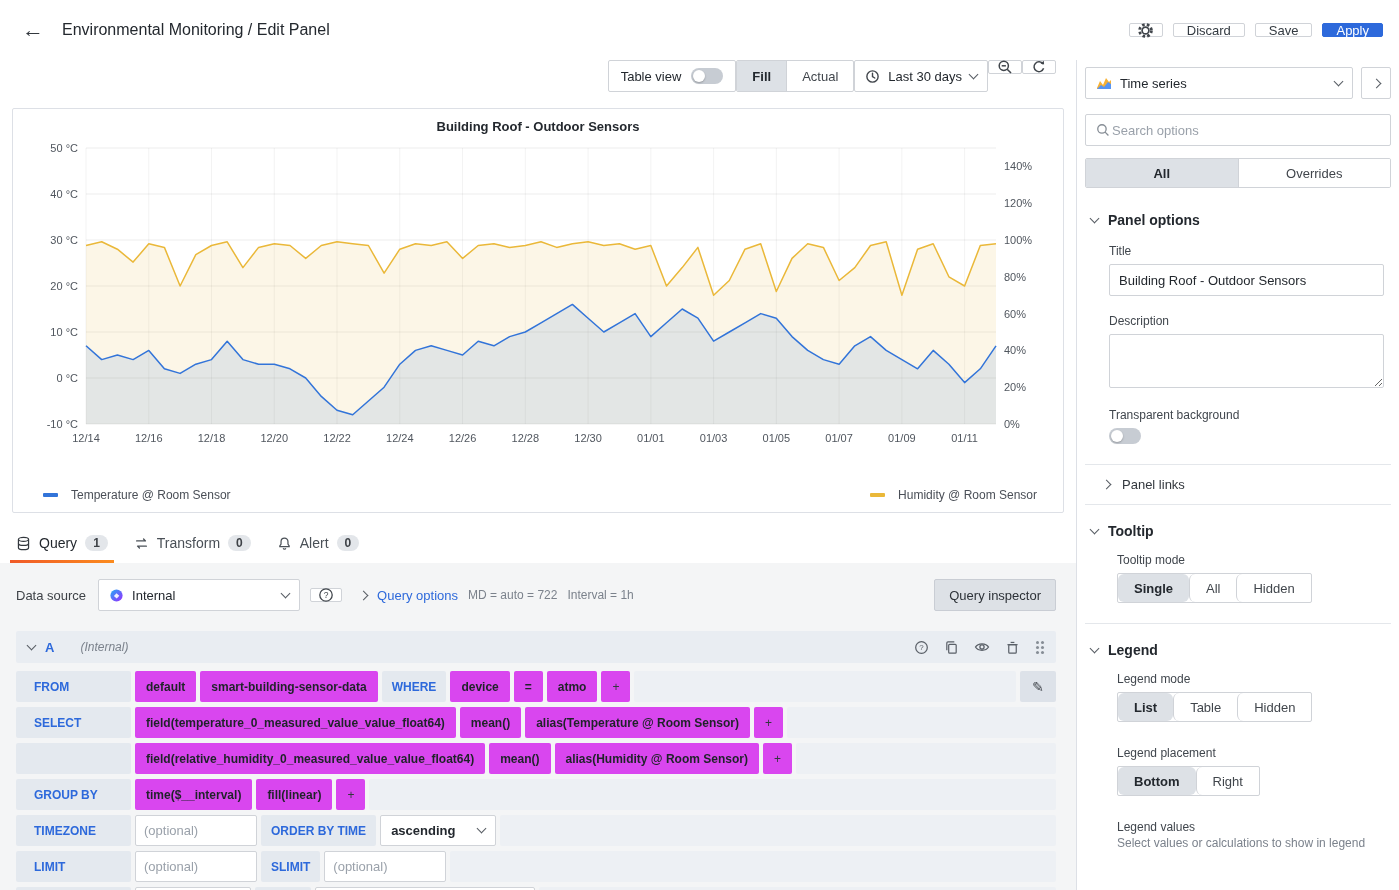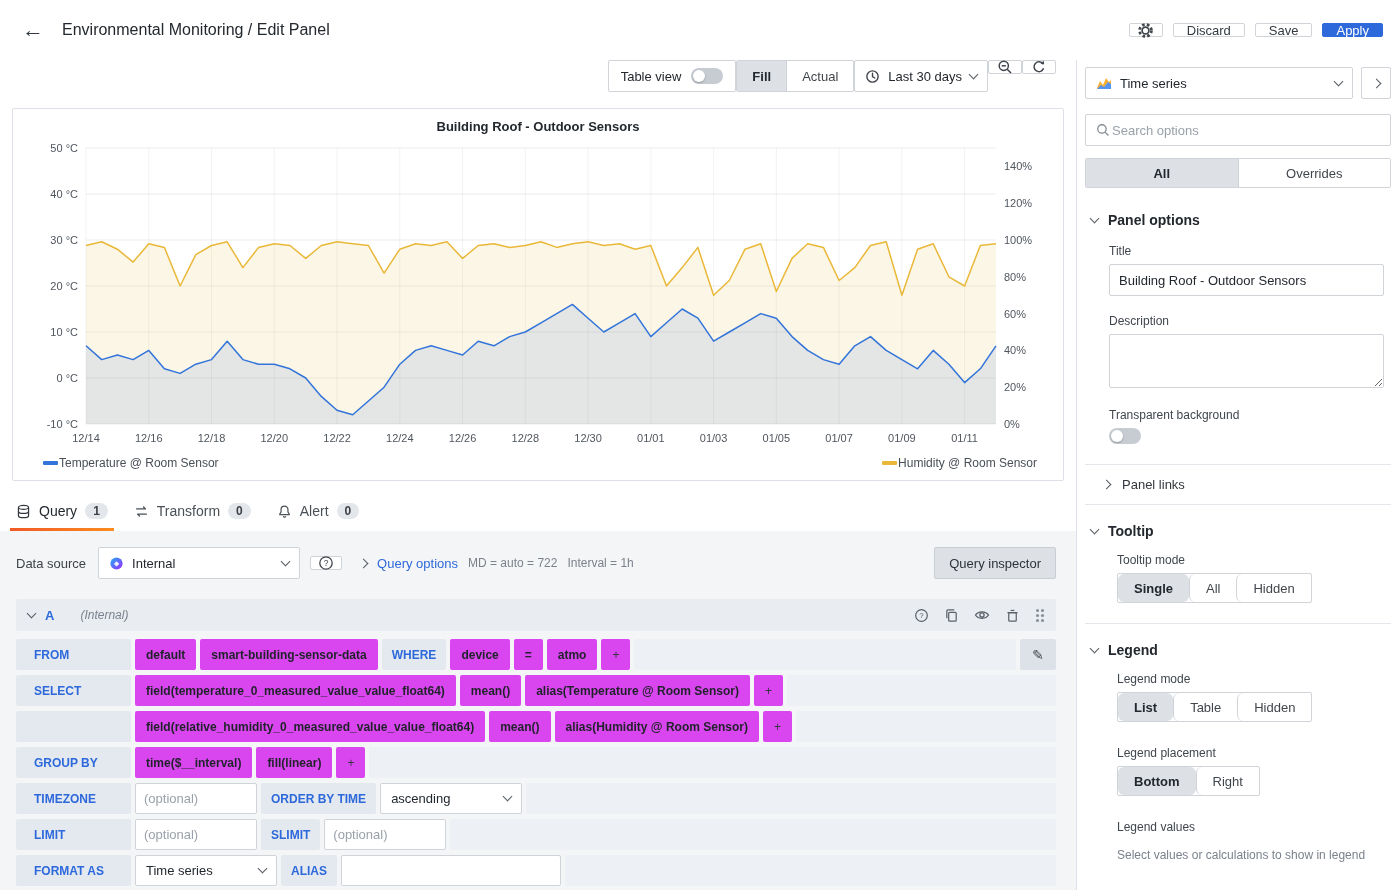--- a/index.html
+++ b/index.html
@@ -31,21 +31,21 @@
   .seg .opt.active { background:#dde1e6; font-weight:700; color:#23282e; }
   .picker { display:inline-flex; align-items:center; gap:8px; height:32px; border:1px solid #d0d3d8; border-radius:2px; background:#fff; padding:0 10px; cursor:pointer; }
   .chev { display:inline-block; width:7px; height:7px; border-right:1.6px solid #565c63; border-bottom:1.6px solid #565c63; }
   .chev.down { transform:rotate(45deg); margin-top:-4px; }
   .chev.right { transform:rotate(-45deg); }
 
   .panel-card { margin:2px 12px 0 12px; border:1px solid #dde0e6; border-radius:2px; background:#fff; }
   .panel-title { text-align:center; font-size:13px; font-weight:700; padding:10px 0 2px 0; color:#23282e; }
   #chart-svg { display:block; margin:0 auto; }
   .legend-row { display:flex; justify-content:space-between; align-items:center; padding:2px 26px 10px 30px; font-size:12px; color:#4a4f57; }
-  .lg { display:flex; align-items:center; gap:1px; cursor:pointer; }
+  .lg { display:flex; align-items:center; gap:13px; cursor:pointer;margin-top:32px; }
   .swatch { width:15px; height:4px; border-radius:1px; background:#888; }
 
   .tabs { display:flex; align-items:center; gap:26px; padding:0 16px; height:40px; margin-top:10px; }
   .tab { display:flex; align-items:center; gap:8px; font-size:14px; font-weight:500; color:#4a5057; position:relative; height:100%; cursor:pointer; }
   .tab.active { color:#23282e; }
   .tab.active::after { content:""; position:absolute; left:-6px; right:-6px; bottom:0; height:3px; background:linear-gradient(90deg,#f05a28,#fb8b1e); }
   .badge { background:#e3e6ea; border-radius:9px; padding:1px 8px; font-size:12px; font-weight:600; color:#3e4247; }
 
   .editor { flex:1; background:#f4f5f6; padding:16px 20px 0 16px; overflow:hidden; }
   .ds-row { display:flex; align-items:center; gap:10px; }
@@ -68,21 +68,21 @@
   .qrow { display:flex; gap:4px; height:31px; align-items:stretch; }
   .qlabel { width:115px; flex:none; background:#e4e9ef; color:#2d69db; font-weight:700; font-size:12px; display:flex; align-items:center; padding:0 18px; border-radius:2px; cursor:pointer; }
   .qlabel.mid { width:auto; padding:0 10px; }
   .qlabel.empty { cursor:default; }
   .chip { background:#d946ef; font-size:12px; font-weight:600; color:#1f2329; display:flex; align-items:center; padding:8px 11px; border-radius:2px; cursor:pointer; white-space:nowrap; }
   .chip.plus { font-weight:400; color:#33383e; }
   .qfill { flex:1; background:#edf0f4; border-radius:2px; }
   .qinput { background:#fff; border:1px solid #d0d3d8; border-radius:2px; width:122px; font-size:13px; padding:0 8px; color:#23282e; font-family:inherit; }
   .qinput.wide { width:220px; }
   input::placeholder, textarea::placeholder { color:#9aa1aa; }
-  .qselect { background:#fff; border:1px solid #d0d3d8; border-radius:2px; width:142px; display:flex; justify-content:space-between; align-items:center; padding:4px 10px; font-size:13px; cursor:pointer; }
+  .qselect { background:#fff; border:1px solid #d0d3d8; border-radius:2px; width:116px; display:flex; justify-content:space-between; align-items:center; padding:4px 10px; font-size:13px; cursor:pointer;font-weight:bold; }
   .pencil-chip { width:36px; background:#dde2e9; border-radius:2px; display:flex; align-items:center; justify-content:center; cursor:pointer; font-size:14px; color:#41464c; }
 
   
   .viz-row { height:46px; display:flex; align-items:center; gap:8px; padding:0 8px; }
   .viz-select { flex:1; justify-content:flex-start; }
   .viz-select .lbl { flex:1; }
   .search-row { margin:8px 8px 0 8px; }
   .search { display:flex; align-items:center; border:1px solid #d0d3d8; border-radius:2px; height:32px; padding:0 10px; background:#fff; }
   .search input { border:none; outline:none; flex:1; font-size:13px; font-family:inherit; background:transparent; }
   .ovr-tabs { margin:12px 8px 0 8px; display:flex; border:1px solid #d0d3d8; border-radius:2px; overflow:hidden; height:30px; }
@@ -465,18 +465,18 @@
       <span class="seg sec-seg" style="display:inline-flex">
         <span class="opt active">List</span>
         <span class="opt">Table</span>
         <span class="opt">Hidden</span>
       </span>
       <div class="f-label">Legend placement</div>
       <span class="seg sec-seg" style="display:inline-flex">
         <span class="opt active">Bottom</span>
         <span class="opt">Right</span>
       </span>
-      <div class="f-label" style="margin-bottom:14px">Legend values</div>
+      <div class="f-label" style="margin-bottom:2px">Legend values</div>
       <div class="f-help">Select values or calculations to show in legend</div>
       
     </div>
   </div>
 </div>
 
 </body></html>

